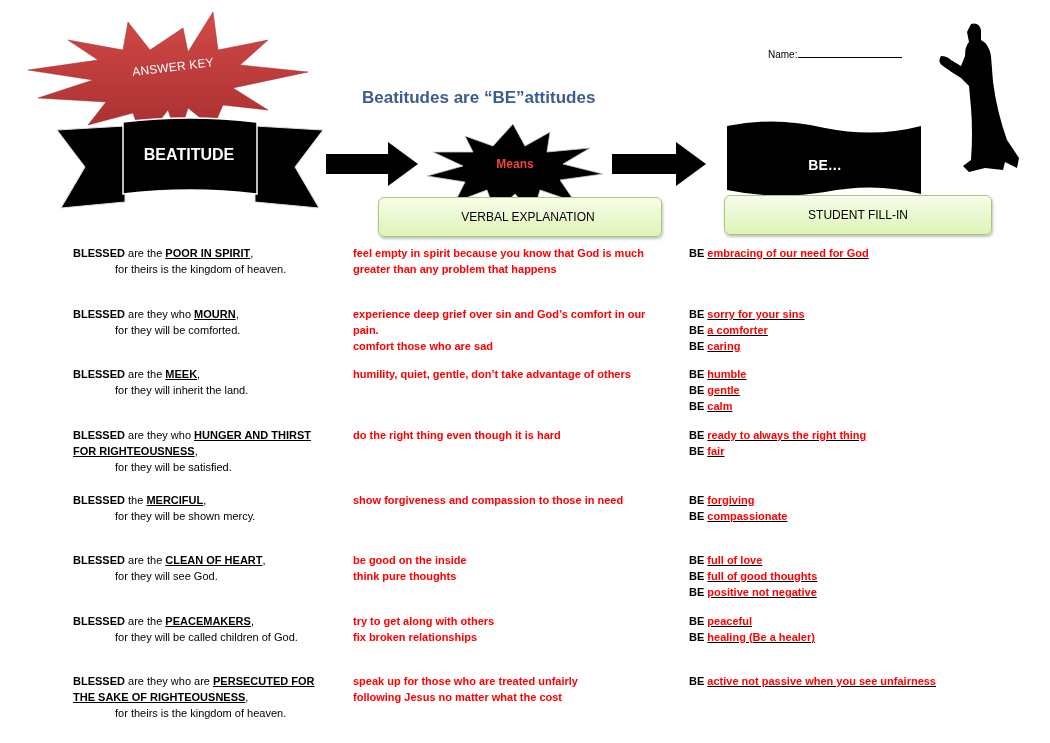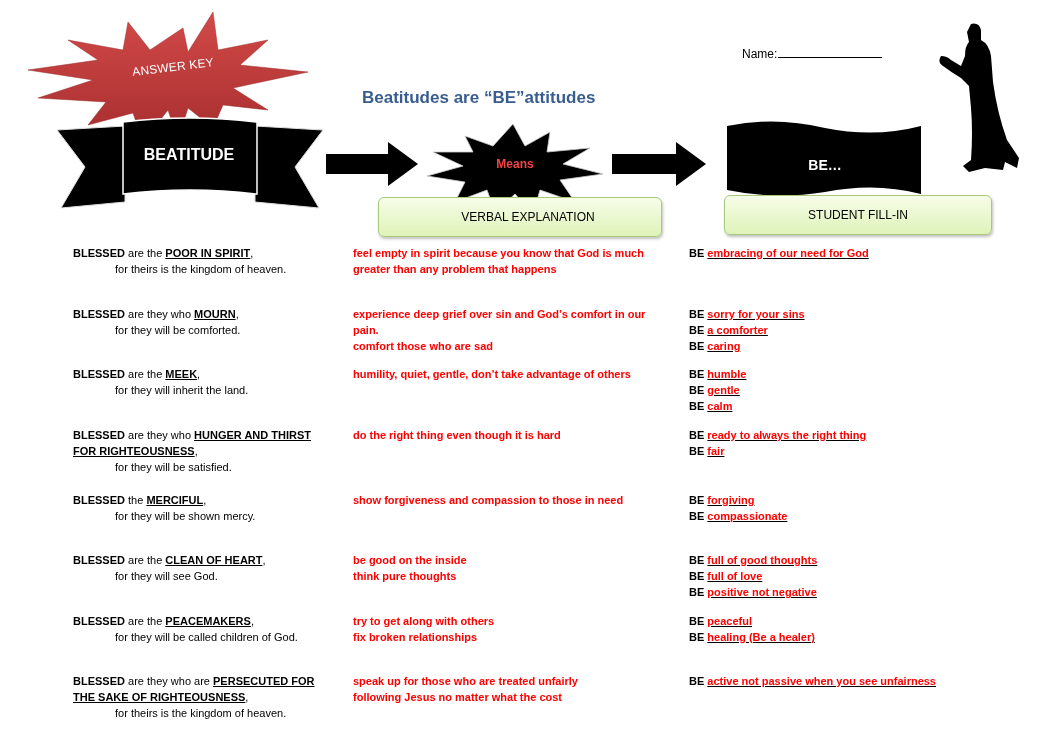--- a/index.html
+++ b/index.html
@@ -22,21 +22,21 @@
   #means-label { left: 480px; top: 157px; width: 70px; text-align: center; color: #ef4444; font-weight: bold; font-size: 12px; }
   #be-flag { left: 725px; top: 120px; width: 200px; height: 78px; }
   #be-label { left: 785px; top: 157px; width: 80px; text-align: center; color: #fff; font-weight: bold; font-size: 14px; }
 
   .green-box { position: absolute; border: 1px solid #a8c97a; border-radius: 6px;
                background: linear-gradient(#f6fde9, #dff3b8); box-shadow: 1px 2px 3px rgba(0,0,0,0.25);
                display: flex; align-items: center; justify-content: center; font-size: 12px; color: #000; }
   #verbal-box { left: 378px; top: 197px; width: 266px; height: 38px; padding-left: 16px; }
   #student-box { left: 699px; top: 195px; width: 266px; height: 38px; margin-left: 25px; }
 
-  #name-label { left: 742px; top: 45px; font-size: 12px; white-space: nowrap; }
+  #name-label { left: 768px; top: 45px; font-size: 10px; white-space: nowrap; }
   #name-line { display: inline-block; width: 104px; border-bottom: 1px solid #000; margin-left: 1px; height: 12px; vertical-align: baseline; }
   #silhouette { left: 935px; top: 22px; width: 92px; height: 152px; }
 
   
   .row { position: absolute; left: 0; width: 1050px; font-size: 11px; line-height: 16px; }
   .col-b { position: absolute; left: 53px; width: 290px; margin-left: 20px; }
   .col-e { position: absolute; left: 353px; width: 320px; color: #ff0000; font-weight: bold; }
   .col-s { position: absolute; left: 689px; width: 340px; }
   .b { font-weight: bold; }
   .u { font-weight: bold; text-decoration: underline; }
@@ -171,22 +171,22 @@
     <div class="row" style="top: 552px;">
       <div class="col-b">
       <span class="line"><span class="b">BLESSED</span><span> are the </span><span class="u">CLEAN OF HEART</span><span>,</span></span>
         <span class="indent">for they will see God.</span>
       </div>
       <div class="col-e">
         <span class="line">be good on the inside</span>
         <span class="line">think pure thoughts</span>
       </div>
       <div class="col-s">
+        <span class="line"><span class="be-prefix">BE</span> <span class="fill">full of love</span></span>
         <span class="line"><span class="be-prefix">BE</span> <span class="fill">full of good thoughts</span></span>
-        <span class="line"><span class="be-prefix">BE</span> <span class="fill">full of love</span></span>
         <span class="line"><span class="be-prefix">BE</span> <span class="fill">positive not negative</span></span>
       </div>
     </div>
     <div class="row" style="top: 613px;">
       <div class="col-b">
       <span class="line"><span class="b">BLESSED</span><span> are the </span><span class="u">PEACEMAKERS</span><span>,</span></span>
         <span class="indent">for they will be called children of God.</span>
       </div>
       <div class="col-e">
         <span class="line">try to get along with others</span>

